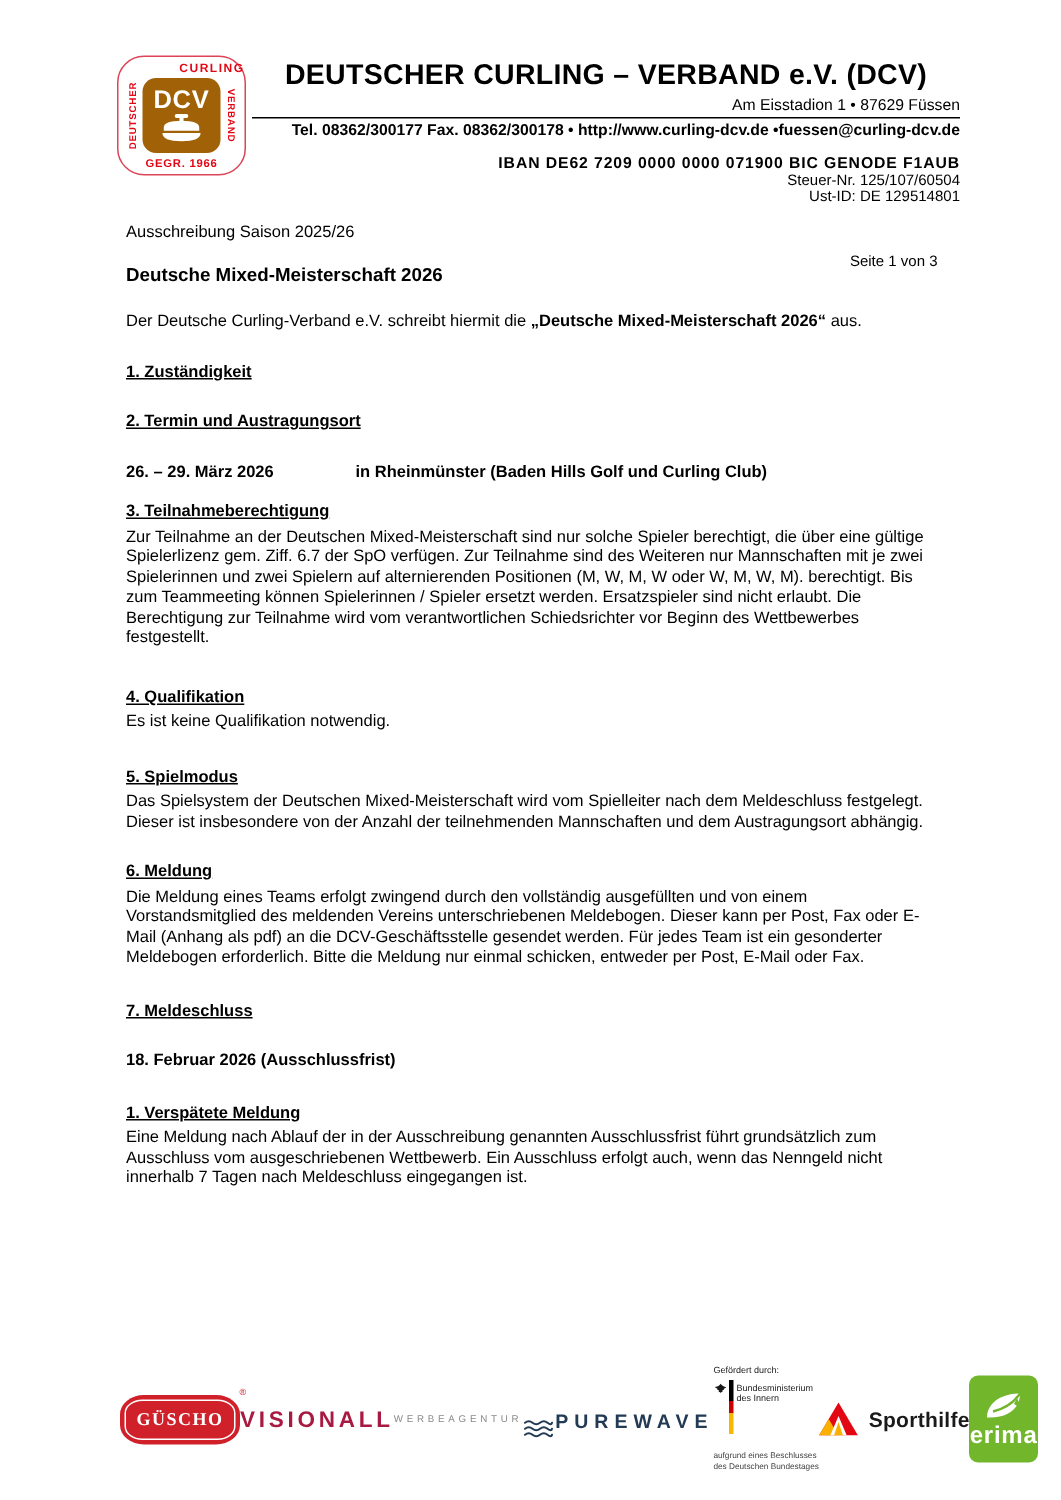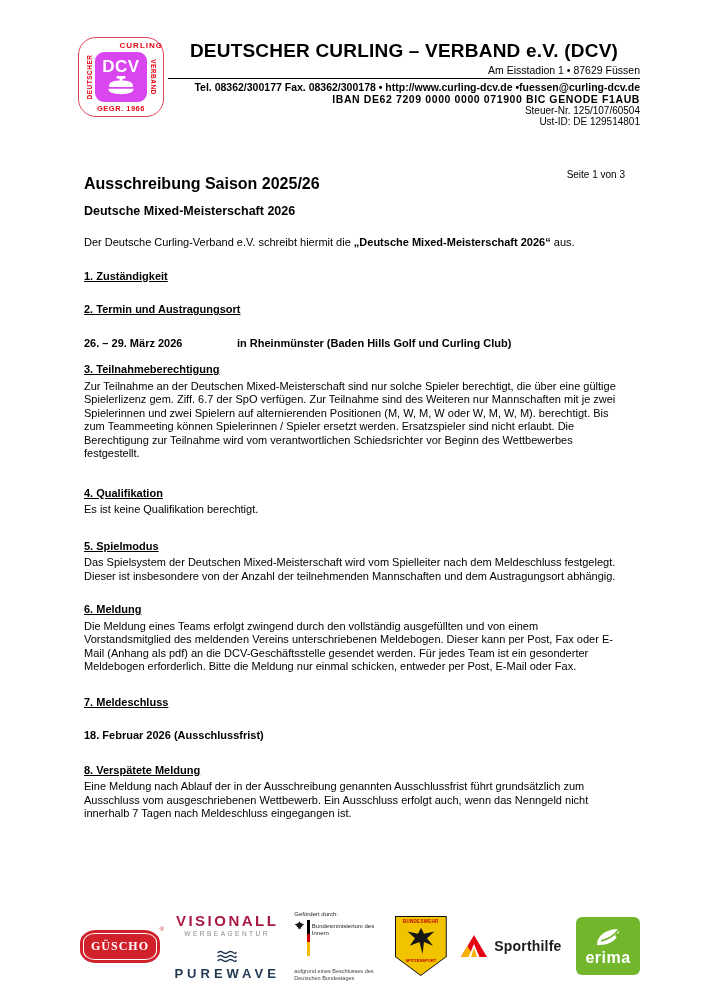--- a/index.html
+++ b/index.html
@@ -20,36 +20,36 @@
   .dcv-arc-top { position:absolute; top:3px; left:0; right:0; text-align:right;
     font-size:8px; font-weight:bold; color:#e30613; letter-spacing:1px; }
   .dcv-side { position:absolute; top:50%; font-size:6.5px; font-weight:bold;
     color:#e30613; letter-spacing:0.5px; white-space:nowrap; }
   .dcv-side.left  { left:-12px;  transform:translateY(-50%) rotate(-90deg); }
   .dcv-side.right { right:-9px; transform:translateY(-50%) rotate(90deg); }
   .dcv-bottom { position:absolute; bottom:3px; left:0; right:0; text-align:center;
     font-size:7.5px; font-weight:bold; color:#e30613; letter-spacing:0.5px; }
   .dcv-inner {
     position:absolute; left:50%; top:50%; transform:translate(-50%,-50%);
-    width:52px; height:50px; background:#d946ef; border-radius:9px;
+    width:52px; height:50px; background:#a16207; border-radius:9px;
     display:flex; flex-direction:column; align-items:center; justify-content:center; gap:1px;
   }
   .dcv-abbr { color:#fff; font-weight:bold; font-size:17px; letter-spacing:0.5px; line-height:17px; }
 
   .head-right { position:absolute; left:168px; top:40px; width:472px; }
   .org-name { font-size:19px; font-weight:bold; letter-spacing:0.2px; text-align:center; white-space:nowrap; }
   .address  { font-size:10.5px; text-align:right; margin-top:2px; }
   .head-line { border-top:1.5px solid #000; margin-top:2px; }
   .contact  { font-size:10.5px; font-weight:bold; text-align:right; margin-top:2px; white-space:nowrap; }
-  .ibanline { font-size:10.5px; font-weight:bold; text-align:right; letter-spacing:0.6px; white-space:nowrap; }
+  .ibanline { font-size:10.5px; font-weight:bold; text-align:right; letter-spacing:0.6px; white-space:nowrap;margin-top:10px; }
   .taxline, .vatline { font-size:10px; text-align:right; }
 
   
   .main { position:absolute; left:84px; top:148px; width:541px; font-size:11px; line-height:13.5px; }
-  .season-title { font-size:16px; font-weight:bold; line-height:15px;margin-top:28px; }
+  .season-title { font-size:11px; font-weight:normal; line-height:15px; }
   .page-indicator { position:absolute; right:0; top:20px; font-size:10px; }
   .event-title { font-size:12.5px; font-weight:bold; line-height:15px; margin-top:13px; }
   .intro { margin-top:17px; }
   .intro b { font-weight:bold; }
 
   .sec-head { font-size:11px; font-weight:bold; text-decoration:underline; line-height:13.5px; }
   .sec-body { margin-top:3px; }
   .mt20{margin-top:20px;} .mt24{margin-top:20px;} .mt13{margin-top:13px;}
   .mt26{margin-top:26px;} .mt23{margin-top:23px;} .mt21{margin-top:21px;} .mt22{margin-top:22px;}
   .date-row { display:flex; margin-top:20px; font-weight:bold; }
@@ -60,21 +60,21 @@
   .footer { position:absolute; left:80px; top:898px; width:560px; height:96px;
     display:flex; align-items:center; justify-content:space-between; }
 
   .logo-guescho { position:relative; }
   .guescho-badge { background:#d0202a; border-radius:16px/13px; padding:3px; }
   .guescho-inner { border:1.5px solid #fff; border-radius:12px/9px; padding:5px 7px;
     color:#fff; font-family:"Liberation Serif","DejaVu Serif",serif; font-weight:bold;
     font-size:12px; letter-spacing:1px; }
   .guescho-reg { position:absolute; top:-4px; right:-4px; color:#d0202a; font-size:6px; }
 
-  .logo-visionall { display:flex; flex-direction:column; align-items:center; }
+  .logo-visionall { display:flex; align-items:center; }
   .visionall-name { color:#a81a42; font-weight:bold; font-size:15px; letter-spacing:2.5px; }
   .visionall-sub  { color:#8a8a8a; font-size:6.5px; letter-spacing:2.5px; margin-top:1px; }
   .wave-icon { margin-top:13px; }
   .purewave-name { color:#233a53; font-weight:bold; font-size:13px; letter-spacing:4px; margin-top:3px; }
 
   .logo-bmi { width:86px; }
   .bmi-funding { font-size:6px; color:#222; margin-bottom:3px; }
   .bmi-mid { display:flex; align-items:flex-start; gap:2px; }
   .bmi-stripe { width:2.5px; height:36px; flex:0 0 2.5px;
     background:linear-gradient(#000 38%, #cc0000 38% 62%, #f6b800 62%); }
@@ -138,32 +138,32 @@
   <div class="sec-head mt24">2. Termin und Austragungsort</div>
   <div class="date-row">
     <span class="date">26. – 29. März 2026</span>
     <span>in Rheinmünster (Baden Hills Golf und Curling Club)</span>
   </div>
 
   <div class="sec-head mt13">3. Teilnahmeberechtigung</div>
   <div class="sec-body">Zur Teilnahme an der Deutschen Mixed-Meisterschaft sind nur solche Spieler berechtigt, die über eine gültige Spielerlizenz gem. Ziff. 6.7 der SpO verfügen. Zur Teilnahme sind des Weiteren nur Mannschaften mit je zwei Spielerinnen und zwei Spielern auf alternierenden Positionen (M, W, M, W oder W, M, W, M). berechtigt. Bis zum Teammeeting können Spielerinnen / Spieler ersetzt werden. Ersatzspieler sind nicht erlaubt. Die Berechtigung zur Teilnahme wird vom verantwortlichen Schiedsrichter vor Beginn des Wettbewerbes festgestellt.</div>
 
   <div class="sec-head mt26">4. Qualifikation</div>
-  <div class="sec-body">Es ist keine Qualifikation berechtigt.</div>
+  <div class="sec-body">Es ist keine Qualifikation notwendig.</div>
 
   <div class="sec-head mt23">5. Spielmodus</div>
   <div class="sec-body">Das Spielsystem der Deutschen Mixed-Meisterschaft wird vom Spielleiter nach dem Meldeschluss festgelegt. Dieser ist insbesondere von der Anzahl der teilnehmenden Mannschaften und dem Austragungsort abhängig.</div>
 
   <div class="sec-head mt20">6. Meldung</div>
   <div class="sec-body">Die Meldung eines Teams erfolgt zwingend durch den vollständig ausgefüllten und von einem Vorstandsmitglied des meldenden Vereins unterschriebenen Meldebogen. Dieser kann per Post, Fax oder E-Mail (Anhang als pdf) an die DCV-Geschäftsstelle gesendet werden. Für jedes Team ist ein gesonderter Meldebogen erforderlich. Bitte die Meldung nur einmal schicken, entweder per Post, E-Mail oder Fax.</div>
 
   <div class="sec-head mt22">7. Meldeschluss</div>
   <div class="deadline">18. Februar 2026 (Ausschlussfrist)</div>
 
-  <div class="sec-head mt21">8. Verspätete Meldung</div>
+  <div class="sec-head mt21">1. Verspätete Meldung</div>
   <div class="sec-body">Eine Meldung nach Ablauf der in der Ausschreibung genannten Ausschlussfrist führt grundsätzlich zum Ausschluss vom ausgeschriebenen Wettbewerb. Ein Ausschluss erfolgt auch, wenn das Nenngeld nicht innerhalb 7 Tagen nach Meldeschluss eingegangen ist.</div>
 </div>
 
 <div class="footer">
 
   <div class="logo-guescho">
     <div class="guescho-badge">
       <div class="guescho-inner">GÜSCHO</div>
     </div>
     <span class="guescho-reg">®</span>

